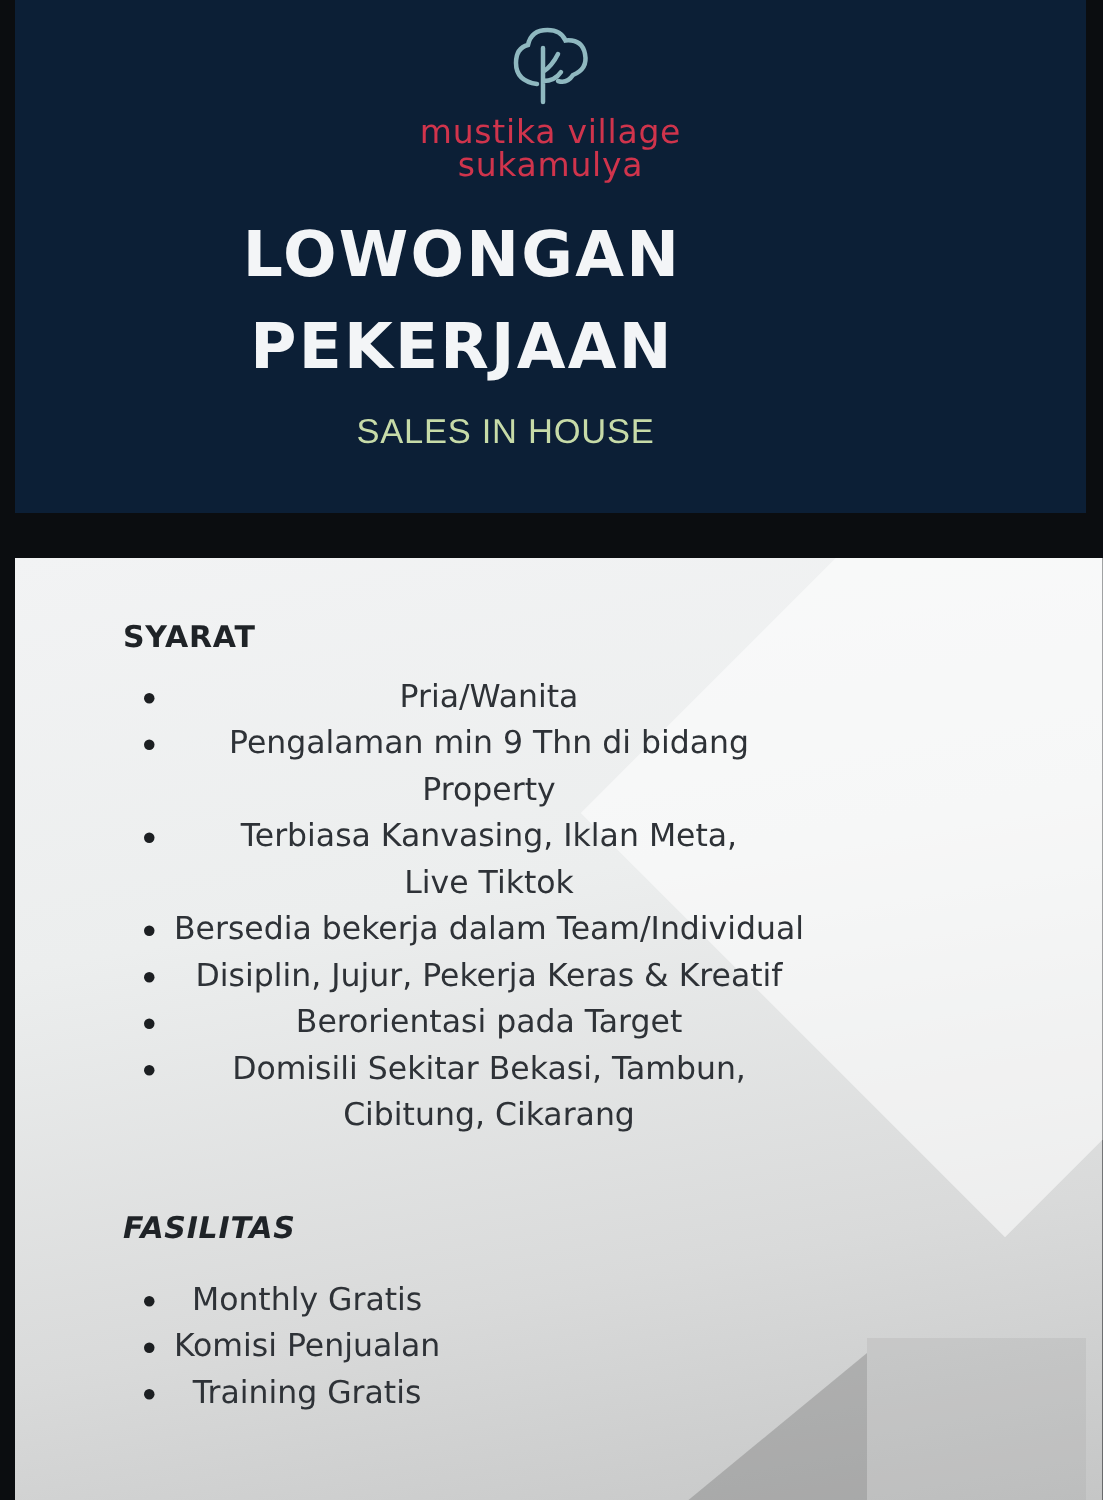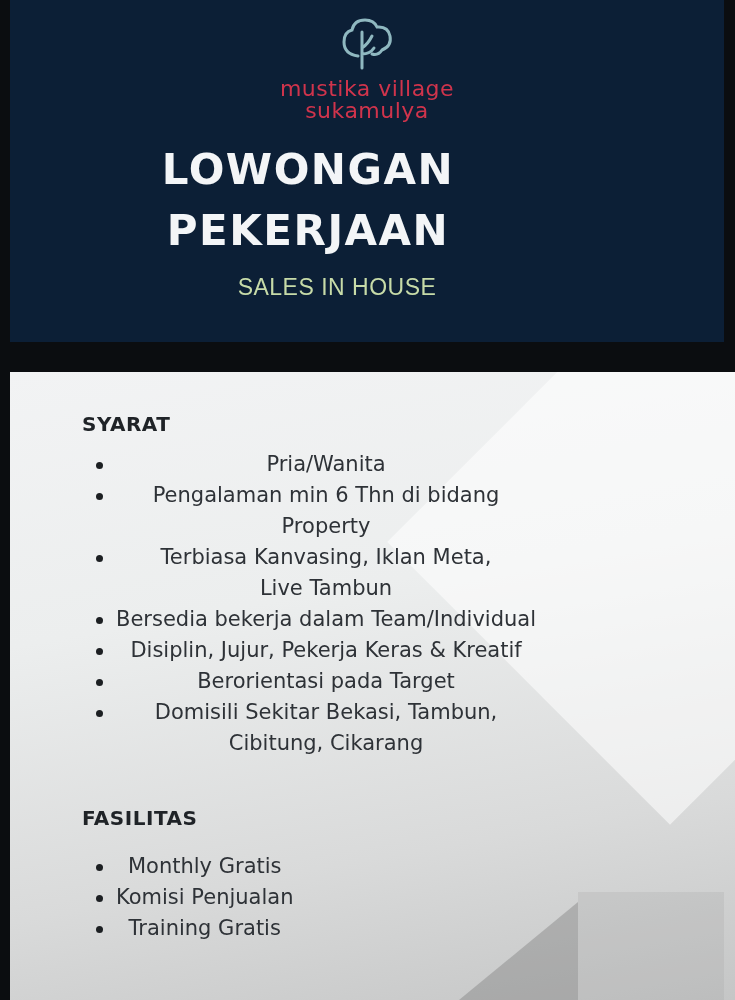--- a/index.html
+++ b/index.html
@@ -102,48 +102,48 @@
     <div class="shape-b"></div>
 
     <div class="section-heading" style="top:40px;">SYARAT</div>
     <ul class="list" style="top:77px;">
       <li>
           <span class="bullet"></span>
           <span class="text">Pria/Wanita</span>
         </li>
       <li>
           <span class="bullet"></span>
-          <span class="text">Pengalaman min 6 Thn di bidang
+          <span class="text">Pengalaman min 9 Thn di bidang
 Property</span>
         </li>
       <li>
           <span class="bullet"></span>
           <span class="text">Terbiasa Kanvasing, Iklan Meta,
-Live Tambun</span>
+Live Tiktok</span>
         </li>
       <li>
           <span class="bullet"></span>
           <span class="text">Bersedia bekerja dalam Team/Individual</span>
         </li>
       <li>
           <span class="bullet"></span>
           <span class="text">Disiplin, Jujur, Pekerja Keras &amp; Kreatif</span>
         </li>
       <li>
           <span class="bullet"></span>
           <span class="text">Berorientasi pada Target</span>
         </li>
       <li>
           <span class="bullet"></span>
           <span class="text">Domisili Sekitar Bekasi, Tambun,
 Cibitung, Cikarang</span>
         </li>
     </ul>
 
-    <div class="section-heading" style="top:434px;">FASILITAS</div>
+    <div class="section-heading" style="top:434px;font-style:italic;">FASILITAS</div>
     <ul class="list" style="top:479px;">
       <li>
           <span class="bullet"></span>
           <span class="text">Monthly Gratis</span>
         </li>
       <li>
           <span class="bullet"></span>
           <span class="text">Komisi Penjualan</span>
         </li>
       <li>

